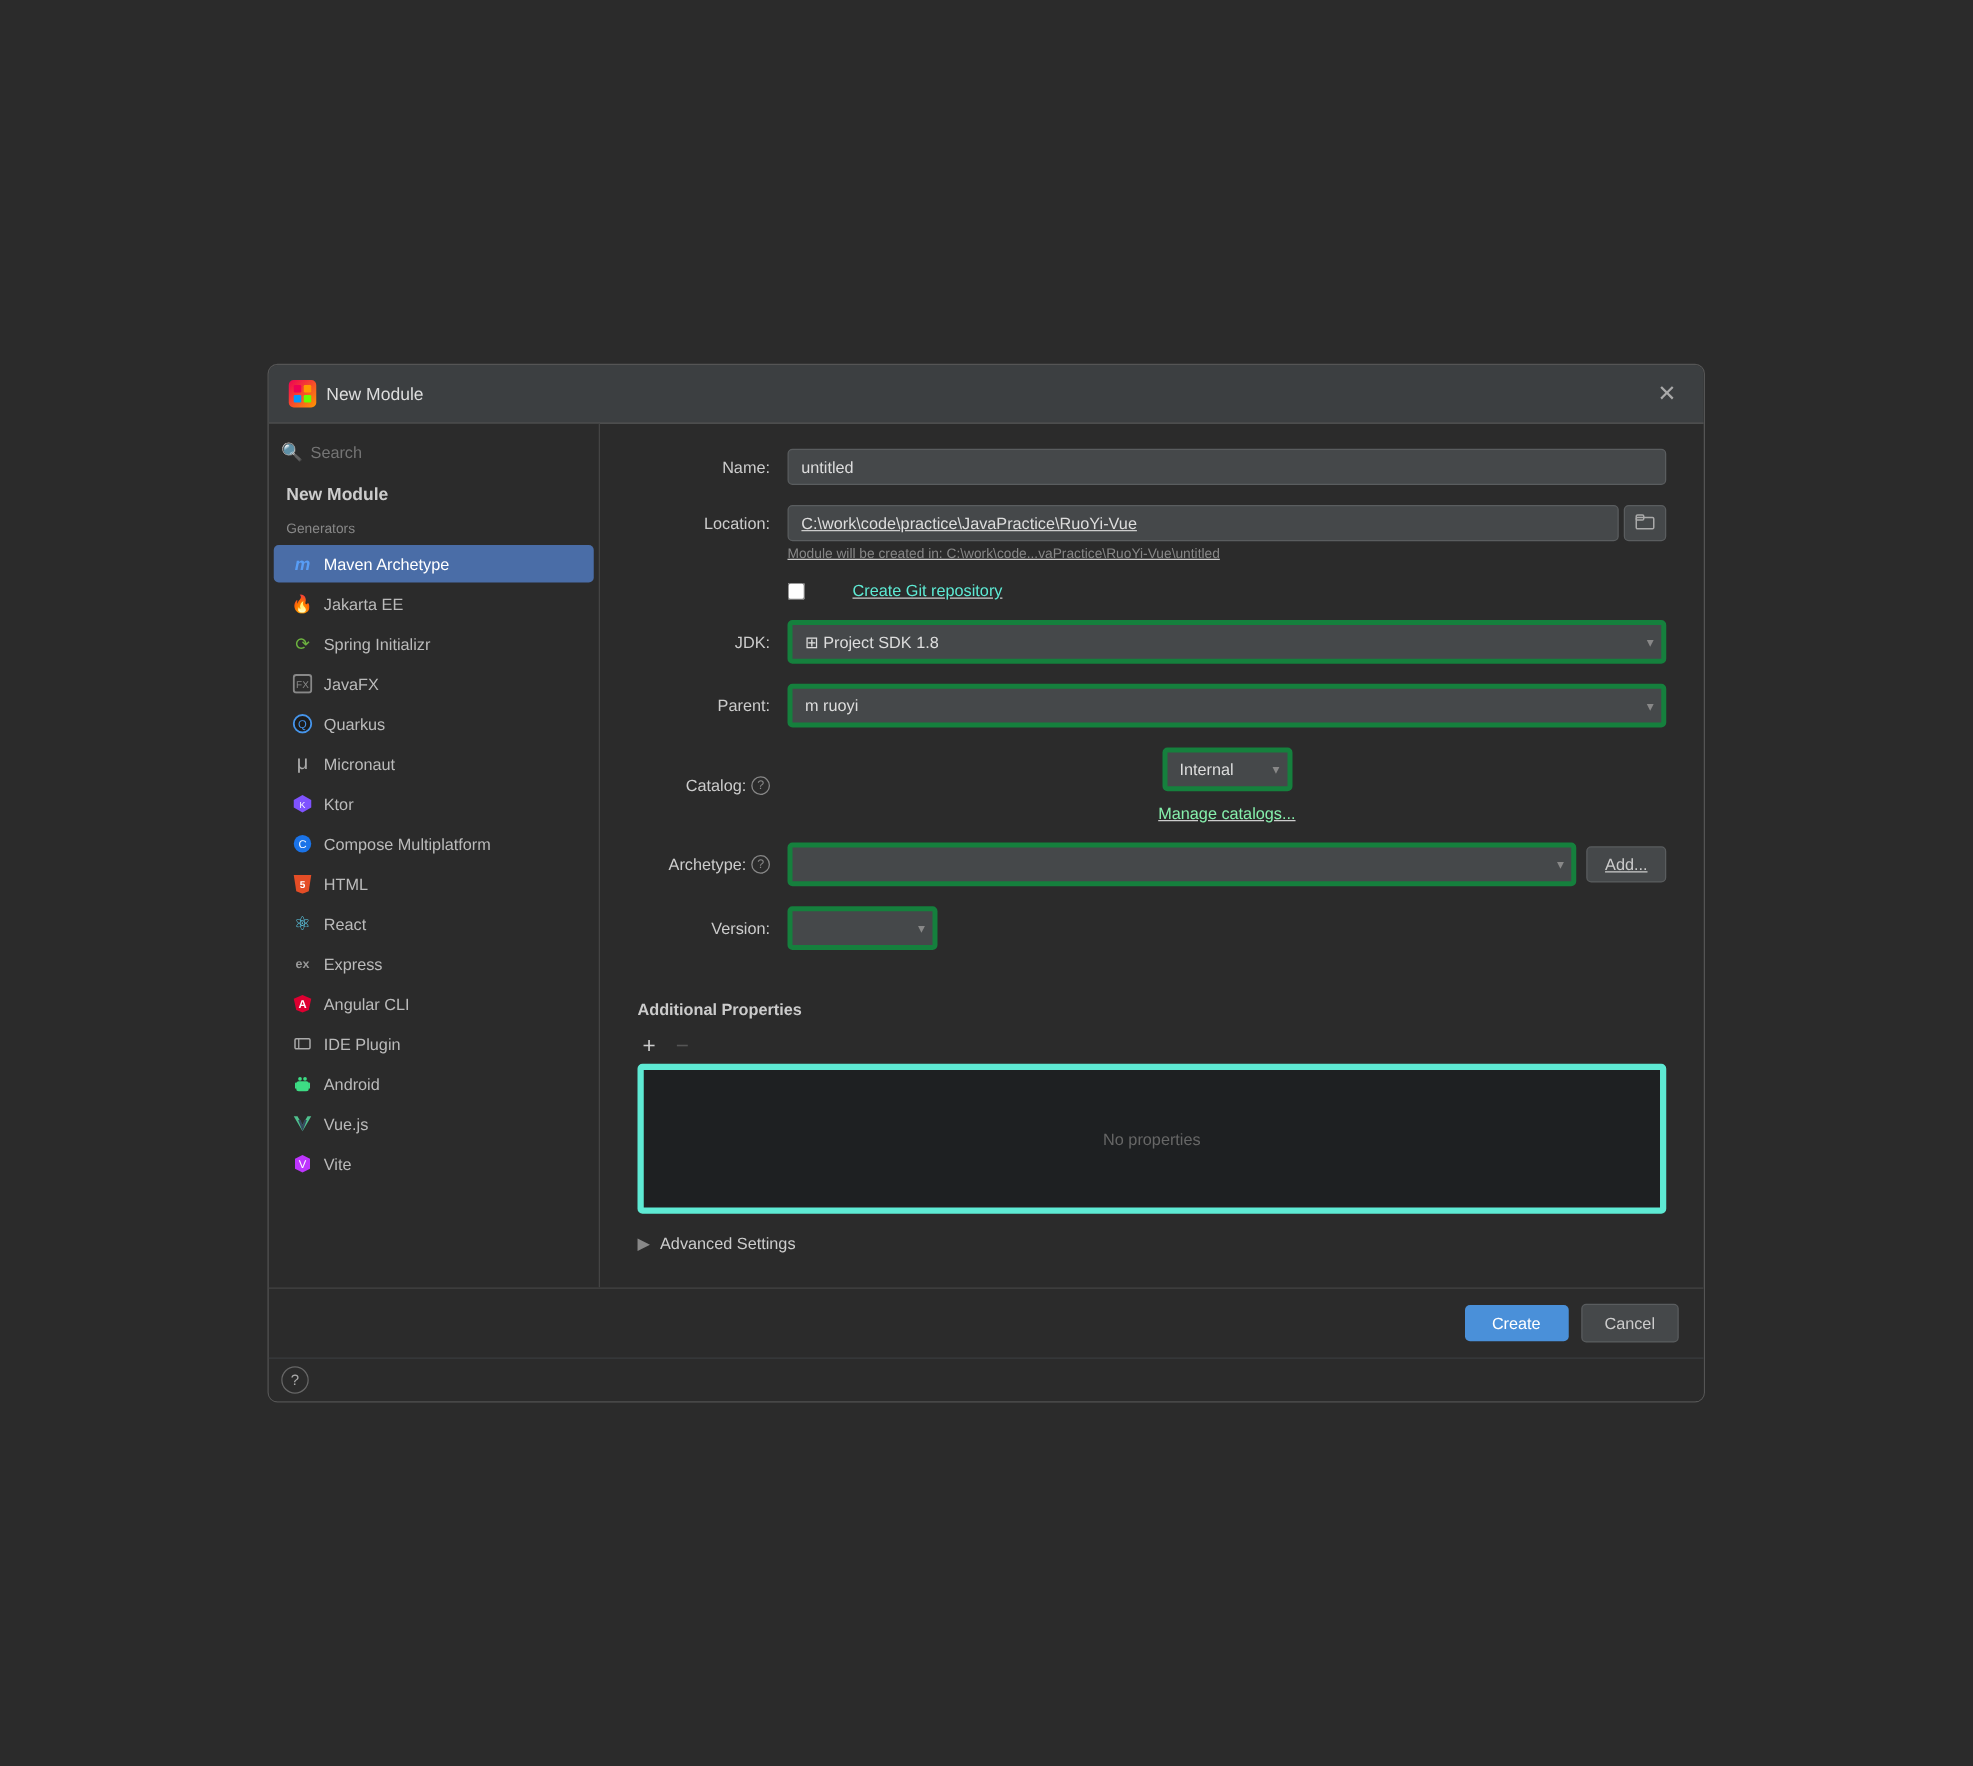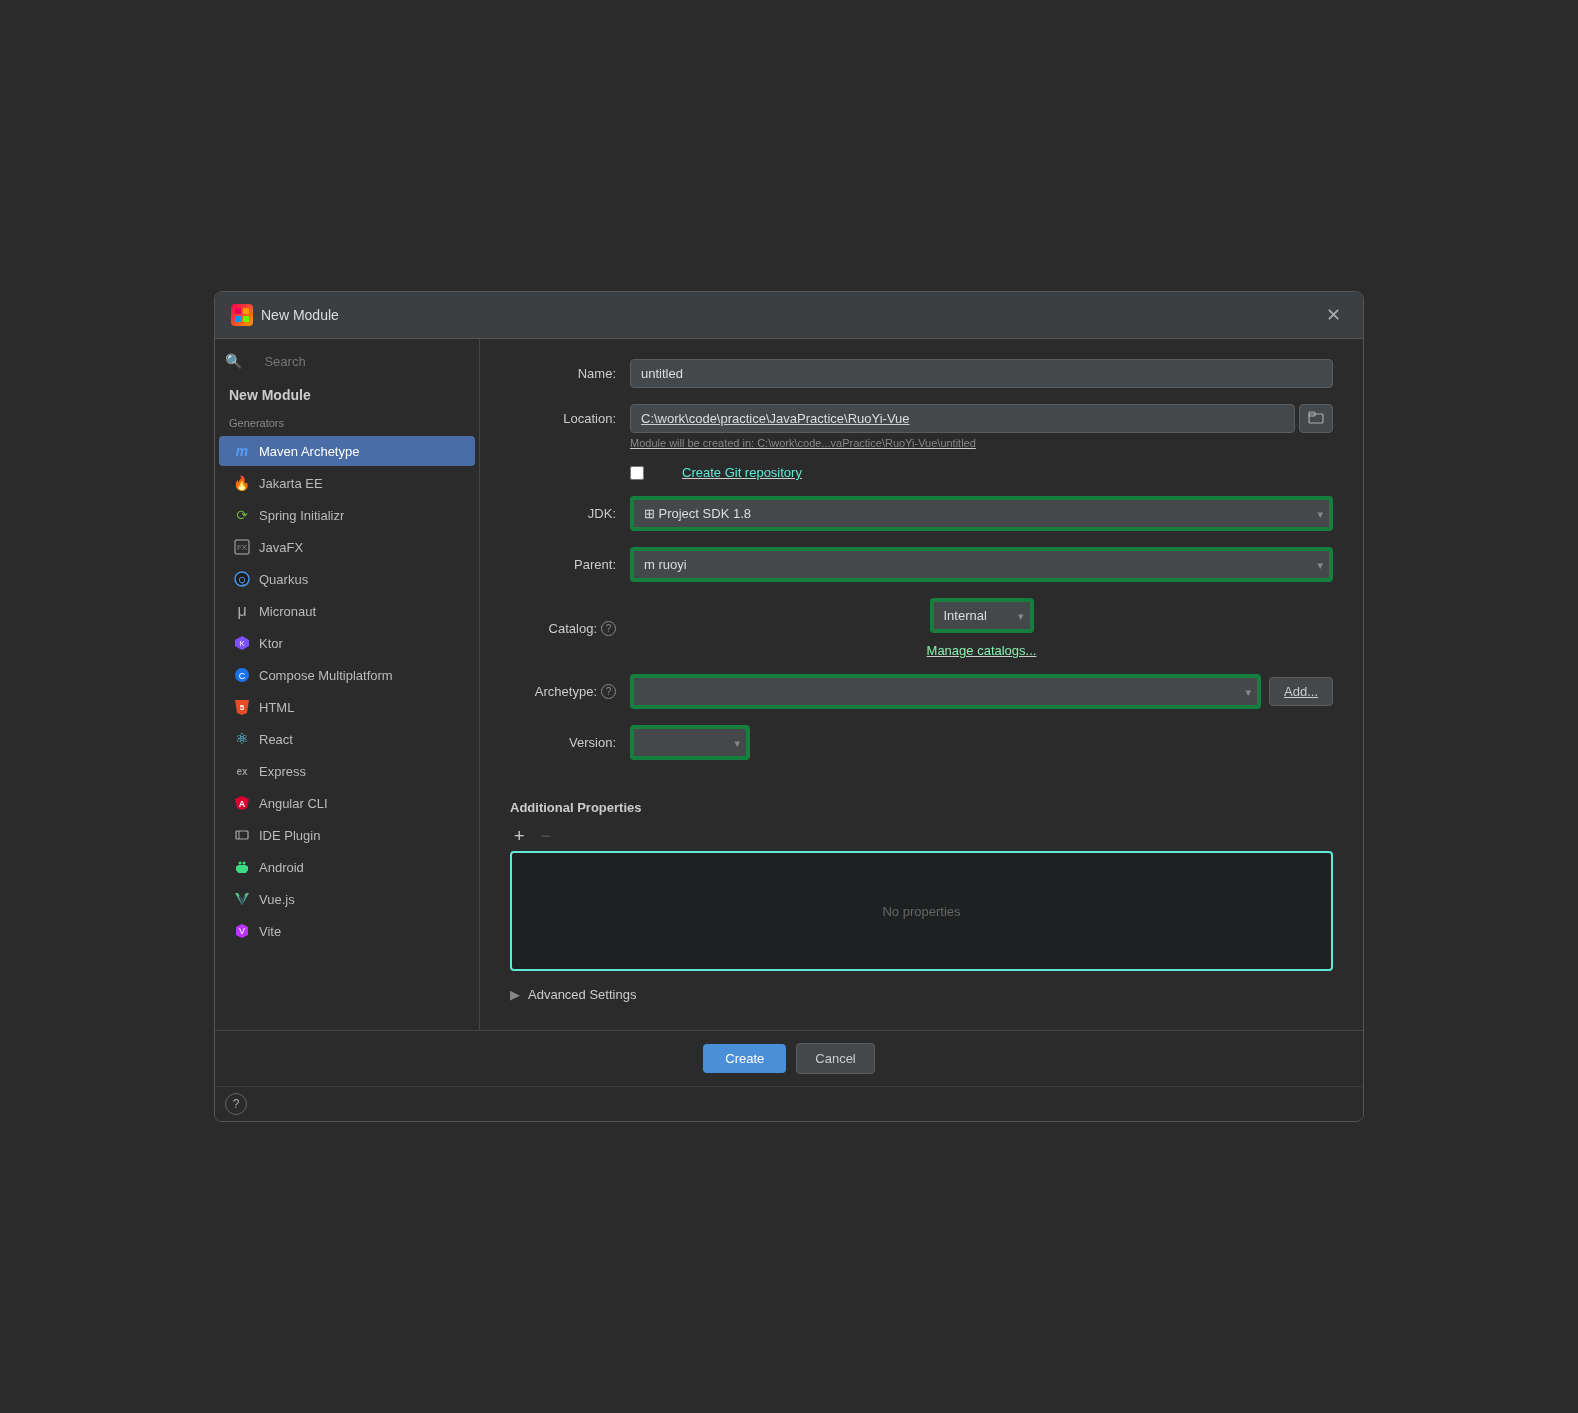--- a/index.html
+++ b/index.html
@@ -84,21 +84,20 @@
       margin-right: 6px;
       font-size: 14px;
     }
     .search-input {
       background: transparent;
       border: none;
       outline: none;
       color: #eab308;
       font-size: 13px;
       width: 100%;
-      margin-left: 16px;
     }
     .sidebar-heading {
       font-size: 11px;
       color: #888;
       padding: 2px 14px 6px;
       text-transform: none;
     }
     .sidebar-item {
       display: flex;
       align-items: center;
@@ -327,21 +326,21 @@
       color: #ccc;
       font-size: 18px;
       cursor: pointer;
       line-height: 1;
       padding: 2px 4px;
       border-radius: 3px;
     }
     .props-btn.disabled { color: #555; cursor: default; }
     .props-area {
       background: #1e2022;
-      border: 2px solid #5eead4;
+      border: 5px solid #5eead4;
       border-radius: 4px;
       min-height: 120px;
       display: flex;
       align-items: center;
       justify-content: center;
     }
     .no-props-text {
       color: #666;
       font-size: 13px;
     }
@@ -355,21 +354,21 @@
     .chevron-icon {
       color: #888;
       font-size: 13px;
     }
     .adv-label {
       color: #ccc;
       font-size: 13px;
     }
     .dialog-footer {
       display: flex;
-      justify-content: center;
+      justify-content: flex-end;
       align-items: center;
       padding: 12px 20px;
       border-top: 1px solid #444;
       gap: 10px;
       background: #2b2b2b;
     }
     .btn-create {
       background: #4a90d9;
       border: none;
       border-radius: 4px;

